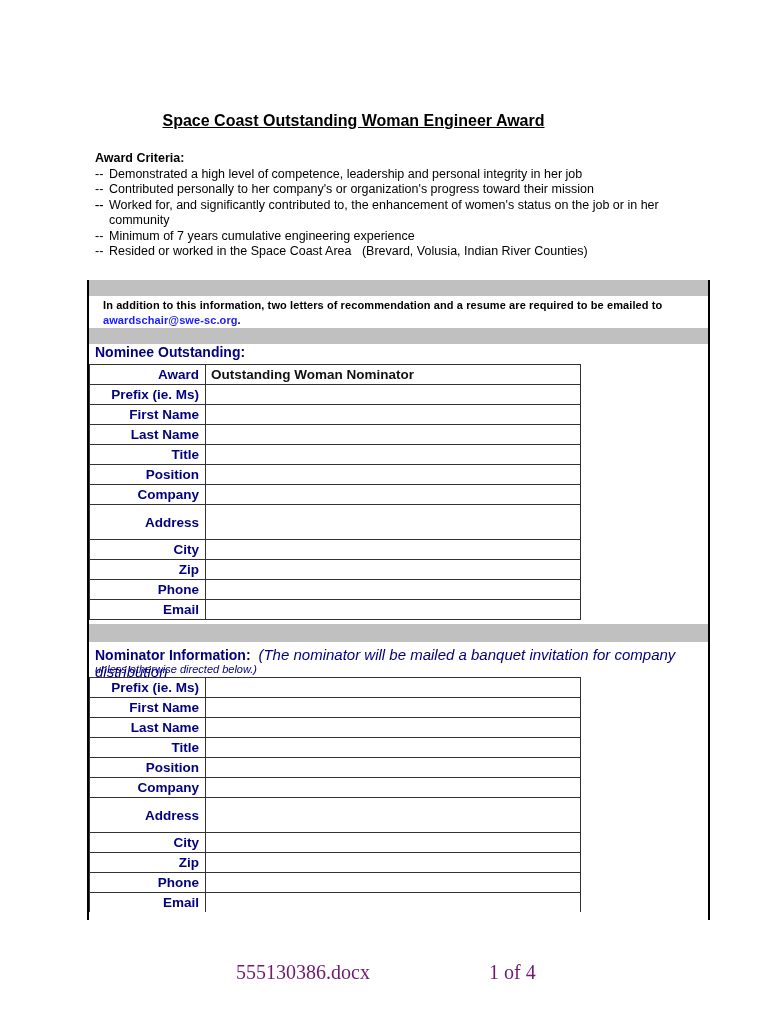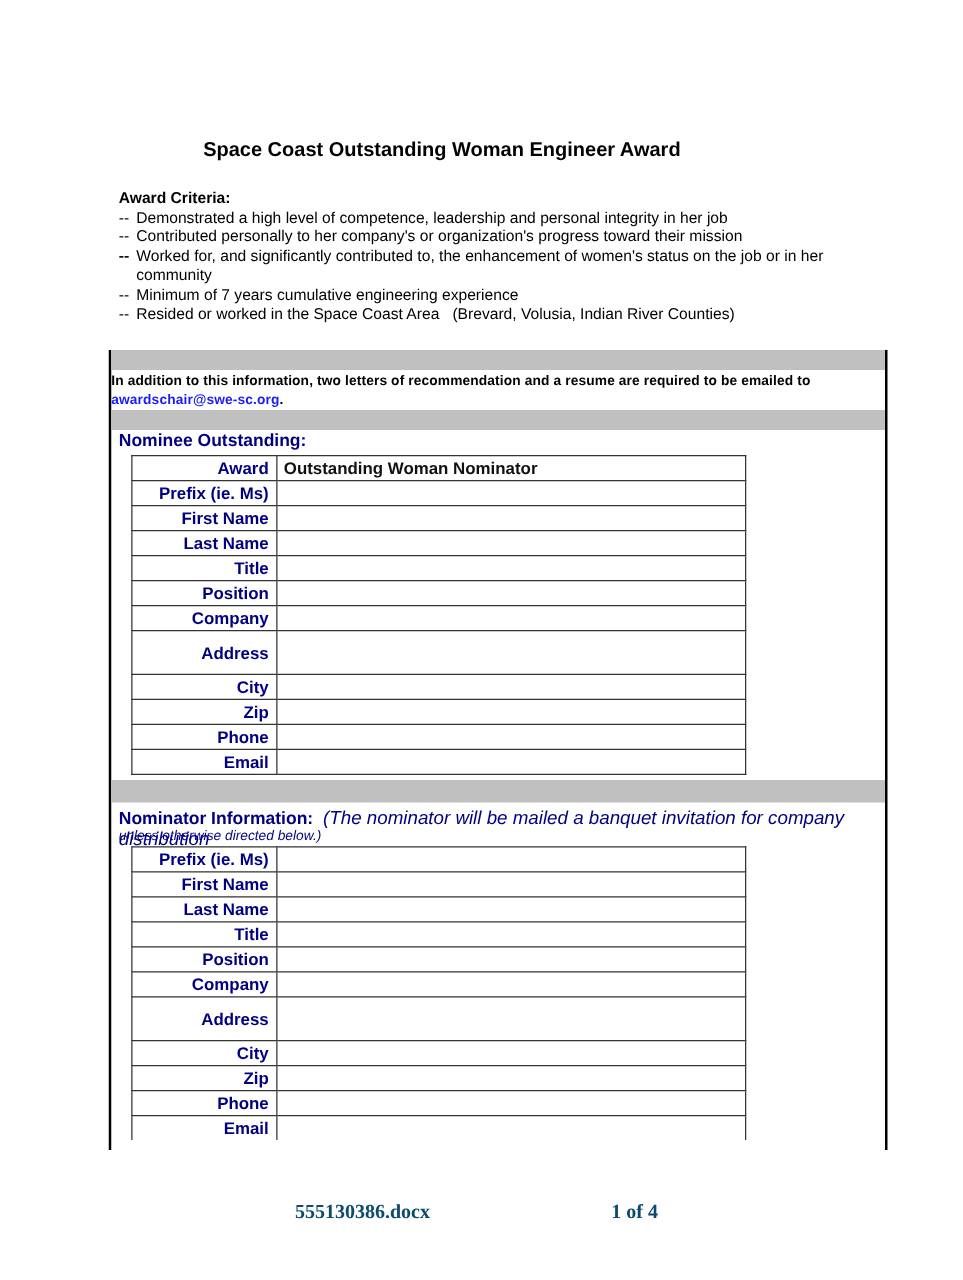--- a/index.html
+++ b/index.html
@@ -1,36 +1,36 @@
 <!DOCTYPE html>
 <html><head>
 <meta charset="utf-8">
 <style>
   html, body { margin:0; padding:0; background:#ffffff; }
   body { width:770px; height:1024px; position:relative; overflow:hidden; font-family:"Liberation Sans", sans-serif; color:#000; }
-  .title { position:absolute; left:0; width:707px; top:112px; text-align:center; font-size:16px; font-weight:bold; }
+  .title { position:absolute; left:0; width:707px; top:112px; text-align:center; font-size:16px; font-weight:bold; text-decoration:underline; }
   .criteria { position:absolute; left:95px; top:134px; width:615px; font-size:12.5px; line-height:15.5px;margin-top:17px; }
   .criteria .head { font-weight:bold; font-size:12.5px; }
   .crit-item { position:relative; padding-left:14px; }
   .crit-item .dash { position:absolute; left:0; top:0; }
   .box { position:absolute; left:87px; top:280px; width:619px; height:640px; border-left:2px solid #000; border-right:2px solid #000; }
   .graybar { position:absolute; left:0; right:0; background:#c0c0c0; height:16px; }
-  .note { position:absolute; left:0; top:18px; width:600px; font-size:11px; line-height:15px; font-weight:bold; letter-spacing:0.1px; }
+  .note { position:absolute; left:14px; top:18px; width:600px; font-size:11px; line-height:15px; font-weight:bold; letter-spacing:0.1px; }
   .note .email { color:#1a1aff; }
   .section-head { position:absolute; left:6px; font-size:14px; font-weight:bold; color:#000080; }
   .section-note { font-size:15px; font-style:italic; font-weight:normal; color:#000080; }
   .section-note2 { position:absolute; left:6px; font-size:11px; font-style:italic; color:#000080;text-align:right; }
-  table.form { position:absolute; left:16px; border-collapse:collapse; width:492px; }
+  table.form { position:absolute; left:0; border-collapse:collapse; width:492px; }
   table.form td { border:1px solid #333; height:19px; padding:0 5px; font-size:13.5px; }
   table.form td.lbl { width:109px; text-align:right; font-weight:bold; color:#000080; padding-right:6px; padding-left:0; }
   table.form td.val { font-weight:bold; color:#111; font-size:13.5px; }
   table.form tr.tall td { height:34px; }
   table.form tr.first td { border-top:1px solid #333; }
   table.form tr.last td { border-bottom:none; }
-  .footer { position:absolute; top:961px; font-family:"Liberation Serif", serif; font-size:16px; color:#0c4a6e;font-weight:bold; }
+  .footer { position:absolute; top:961px; font-family:"Liberation Serif", serif; font-size:20px; color:#701a75; }
 </style>
 </head>
 <body>
 
 <div class="title">Space Coast Outstanding Woman Engineer Award</div>
 
 <div class="criteria">
   <div class="head">Award Criteria:</div>
   <div class="crit-item"><span class="dash">--</span><span>Demonstrated a high level of competence, leadership and personal integrity in her job</span></div>
   <div class="crit-item"><span class="dash">--</span><span>Contributed personally to her company's or organization's progress toward their mission</span></div>

